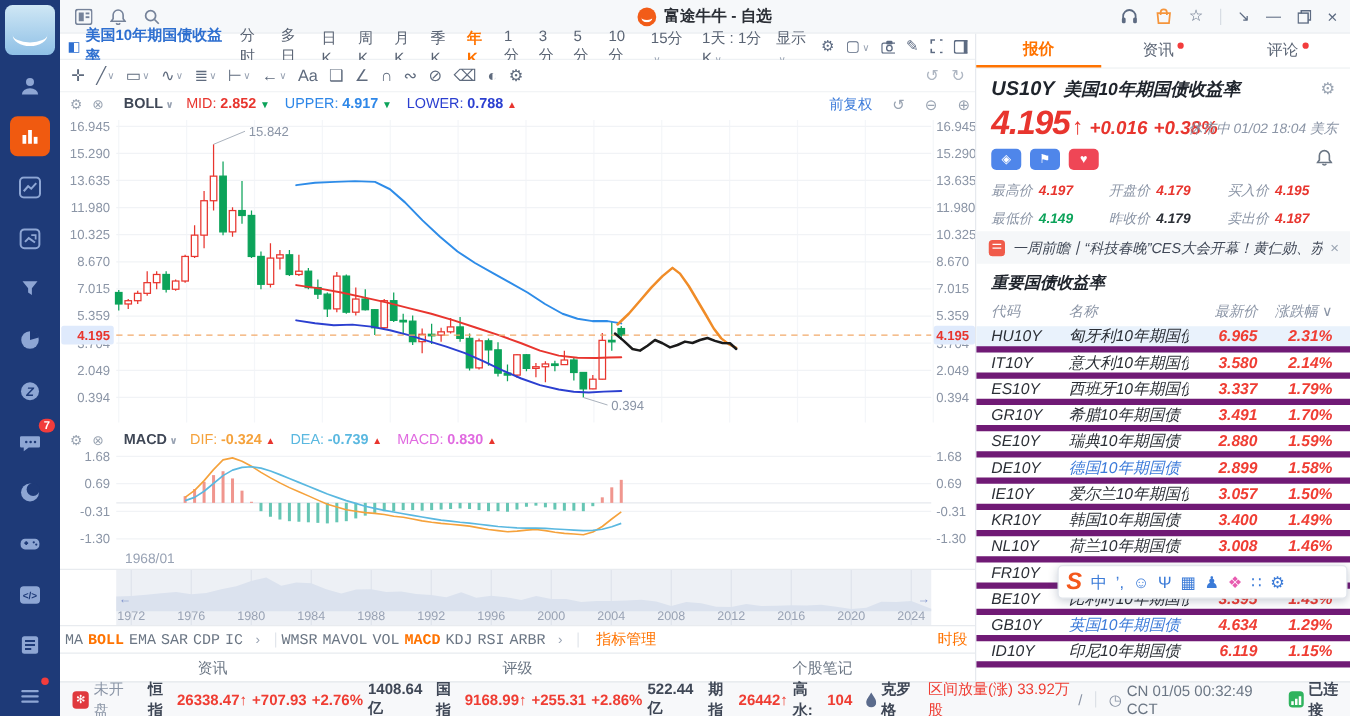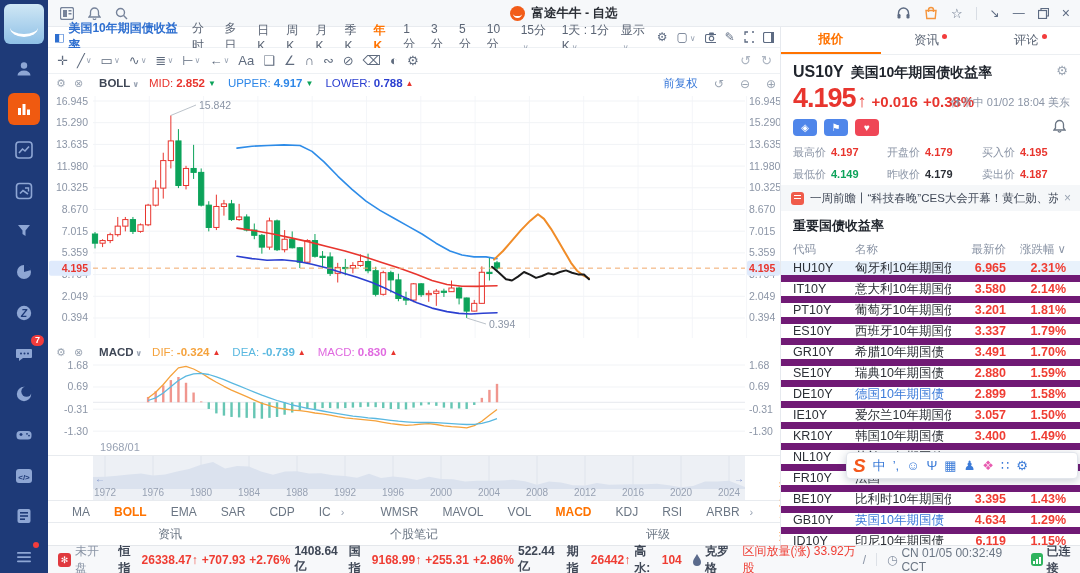--- a/index.html
+++ b/index.html
@@ -60,30 +60,30 @@
   .triU{color:#e8352e;font-size:8px;margin-left:3px;} .triD{color:#0ca35a;font-size:8px;margin-left:3px;}
   .boll-right{margin-left:auto;display:flex;align-items:flex-end;gap:16px;margin-right:4px;}
   .fq{color:#3b7ad9;font-size:11.5px;}
   .zoomic{color:#9aa4b2;font-size:12px;}
   #main-svg{position:absolute;left:0;top:18px;}
   .macd-row{position:absolute;left:0;top:271px;width:732px;height:14px;display:flex;align-items:center;font-size:11.5px;}
   #macd-svg{position:absolute;left:0;top:285px;}
   .dates-row{position:absolute;left:0;top:367px;width:732px;height:14px;font-size:11px;color:#98a2b4;padding-left:52px;}
   #nav-svg{position:absolute;left:0;top:381px;border-top:1px solid #e8ebef;}
   .ind-tabs{position:absolute;left:0;top:426px;width:732px;height:22px;border-top:1px solid #e8ebef;display:flex;align-items:center;font-size:12px;color:#6b7684;}
-  .itab{margin-left:24px;} .itab.on{color:#ff7300;font-weight:700;}
+  .itab{margin-left:4px;font-family:Liberation Mono, monospace;} .itab.on{color:#ff7300;font-weight:700;}
   .ichev{margin-left:10px;color:#98a2b2;font-size:11px;}
   .idiv{width:1px;height:12px;background:#e2e6ec;margin-left:12px;}
   .imanage{margin-left:14px;color:#ff7300;}
   .isession{margin-left:auto;margin-right:6px;color:#ff7300;}
   .bottom-tabs{position:absolute;left:0;top:448px;width:732px;height:23px;border-top:1px solid #e8ebef;display:flex;align-items:center;font-size:12px;color:#6b7684;}
   .btab{flex:1;text-align:center;}
 
   
-  .qpanel{position:absolute;left:780px;top:55px;width:300px;height:490px;background:#fff;border-left:1px solid #e6e9ee;overflow:hidden;}
+  .qpanel{position:absolute;left:780px;top:55px;width:300px;height:490px;background:#fff;border-left:1px solid #e6e9ee;overflow:hidden;font-style:italic;}
   .q-head{position:absolute;left:12px;top:8px;display:flex;align-items:baseline;gap:7px;}
   .q-code{font-size:16px;font-weight:800;color:#1f242c;}
   .q-name{font-size:14px;font-weight:700;color:#1f242c;}
   .q-gear{position:absolute;right:12px;top:8px;color:#9aa4b2;font-size:13px;}
   .q-price-row{position:absolute;left:12px;top:28px;display:flex;align-items:baseline;}
   .q-price{font-size:27px;font-weight:800;color:#e8352e;letter-spacing:-1px;}
   .q-arrow{color:#e8352e;font-size:18px;font-weight:800;margin-left:2px;}
   .q-chg{color:#e8352e;font-size:15px;font-weight:700;margin-left:5px;}
   .q-status{position:absolute;right:10px;top:40px;color:#8b95a6;font-size:11px;}
   .q-icons{position:absolute;left:12px;top:64px;display:flex;gap:7px;}
@@ -94,21 +94,21 @@
   .qf .l{color:#8b95a6;} .qf .v{font-weight:700;}
   .v.up{color:#e8352e;} .v.down{color:#0ca35a;} .v.flat{color:#2b2f36;}
   .q-news{position:absolute;left:0;top:130px;width:300px;height:26px;background:#f5f7f9;display:flex;align-items:center;padding:0 10px;gap:6px;}
   .newsic{width:13px;height:13px;border-radius:3px;background:#f05b4a;position:relative;flex:none;}
   .newsic:after{content:"";position:absolute;left:3px;top:3px;width:7px;height:1.5px;background:#fff;box-shadow:0 3px 0 #fff;}
   .q-news .t{flex:1;font-size:11.5px;color:#3f4756;white-space:nowrap;overflow:hidden;}
   .q-news .x{color:#9aa4b2;font-size:12px;}
   .q-section{position:absolute;left:12px;top:162px;font-size:13px;font-weight:700;color:#1f242c;}
   .bond-head{position:absolute;left:0;top:184px;width:300px;height:20px;color:#8b95a6;font-size:11.5px;}
   .bond-rows{position:absolute;left:0;top:206px;width:300px;}
-  .brow{position:relative;height:21px;display:flex;align-items:center;font-size:12.5px;border-bottom:7px solid #701a75;}
+  .brow{position:relative;height:21px;display:flex;align-items:center;font-size:12.5px;border-bottom:5px solid #701a75;}
   .brow.hl{background:#e9f2fc;}
   .c-code{position:absolute;left:12px;color:#2b2f36;}
   .c-name{position:absolute;left:74px;width:96px;color:#2b2f36;white-space:nowrap;overflow:hidden;}
   .c-name.link{color:#3b7ad9;}
   .c-price{position:absolute;right:75px;width:70px;text-align:right;color:#ef3d33;font-weight:600;}
   .c-pct{position:absolute;right:15px;width:58px;text-align:right;color:#ef3d33;font-weight:600;}
 
   
   .ime{position:absolute;left:846px;top:452px;width:232px;height:27px;background:#fff;border:1px solid #e2e6ec;border-radius:4px;box-shadow:0 2px 8px rgba(40,60,90,.25);display:flex;align-items:center;padding:0 6px;gap:7px;z-index:30;}
   .ime .it{font-size:13px;position:relative;}
@@ -657,22 +657,22 @@
         <span class="itab">KDJ</span>
         <span class="itab">RSI</span>
         <span class="itab">ARBR</span>
         <span class="ichev">›</span>
         <span class="idiv"></span>
         <span class="imanage">指标管理</span>
         <span class="isession">时段</span>
       </div>
     <div class="bottom-tabs" id="bottomtabs">
         <span class="btab">资讯</span>
+        <span class="btab">评级</span>
         <span class="btab">个股笔记</span>
-        <span class="btab">评级</span>
       </div>
   </div>
 
   <aside class="qpanel">
     <div class="q-head">
       <span class="q-code">US10Y</span>
       <span class="q-name">美国10年期国债收益率</span>
     </div>
     <span class="q-gear">⚙</span>
     <div class="q-price-row">
@@ -734,26 +734,20 @@
           <span class="c-code">HU10Y</span>
           <span class="c-name">匈牙利10年期国债</span>
           <span class="c-price">6.965</span>
           <span class="c-pct">2.31%</span>
         </div>
         <div class="brow">
           <span class="c-code">IT10Y</span>
           <span class="c-name">意大利10年期国债</span>
           <span class="c-price">3.580</span>
           <span class="c-pct">2.14%</span>
-        </div>
-        <div class="brow">
-          <span class="c-code">PT10Y</span>
-          <span class="c-name">葡萄牙10年期国债</span>
-          <span class="c-price">3.201</span>
-          <span class="c-pct">1.81%</span>
         </div>
         <div class="brow">
           <span class="c-code">ES10Y</span>
           <span class="c-name">西班牙10年期国债</span>
           <span class="c-price">3.337</span>
           <span class="c-pct">1.79%</span>
         </div>
         <div class="brow">
           <span class="c-code">GR10Y</span>
           <span class="c-name">希腊10年期国债</span>

